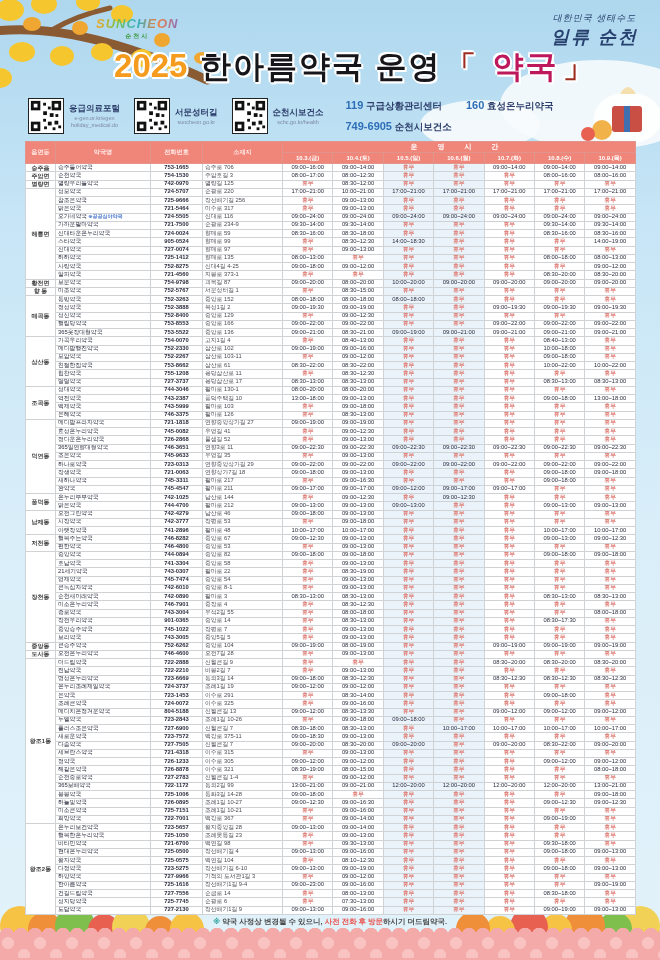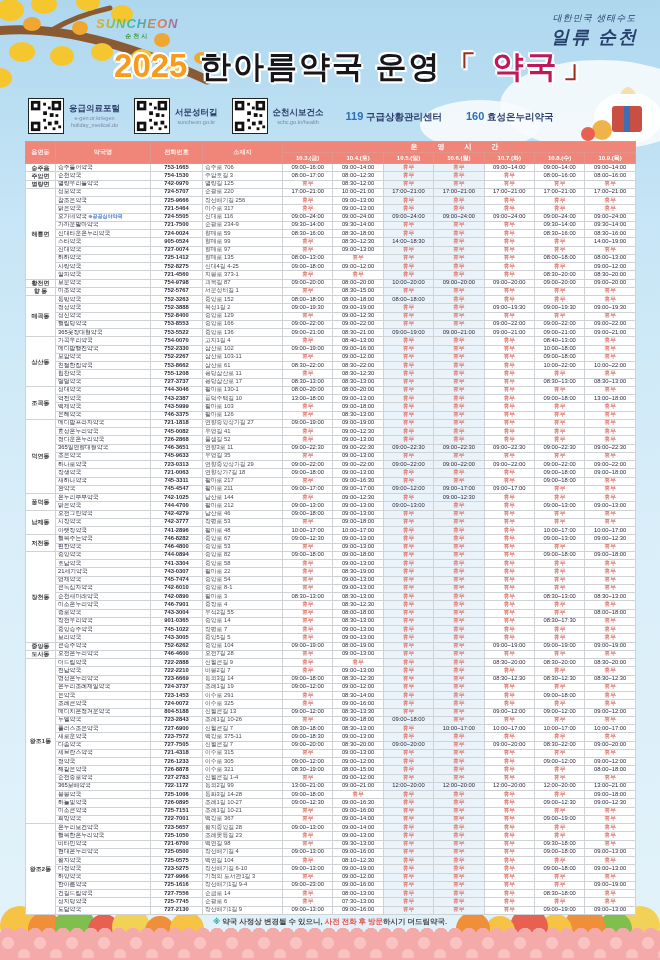--- a/index.html
+++ b/index.html
@@ -223,20 +223,23 @@
           <div class="lbl">순천시보건소</div>
           <div class="sub">schc.go.kr/health</div>
         </div>
       </div>
     </div>
   <div class="contacts">
     <div class="contact-row" id="contact-row1">
         <div class="contact"><span class="num">119</span><span class="lbl"> 구급상황관리센터</span></div>
         <div class="contact"><span class="num">160</span><span class="lbl"> 효성온누리약국</span></div>
       </div>
+    <div class="contact-row" id="contact-row2">
+        <div class="contact"><span class="num">749-6905</span><span class="lbl"> 순천시보건소</span></div>
+      </div>
   </div>
 </div>
 
 <table>
   <colgroup>
     <col style="width:30px">
       <col style="width:95px">
       <col style="width:52px">
       <col style="width:80px">
     <col style="width:50.4px">

